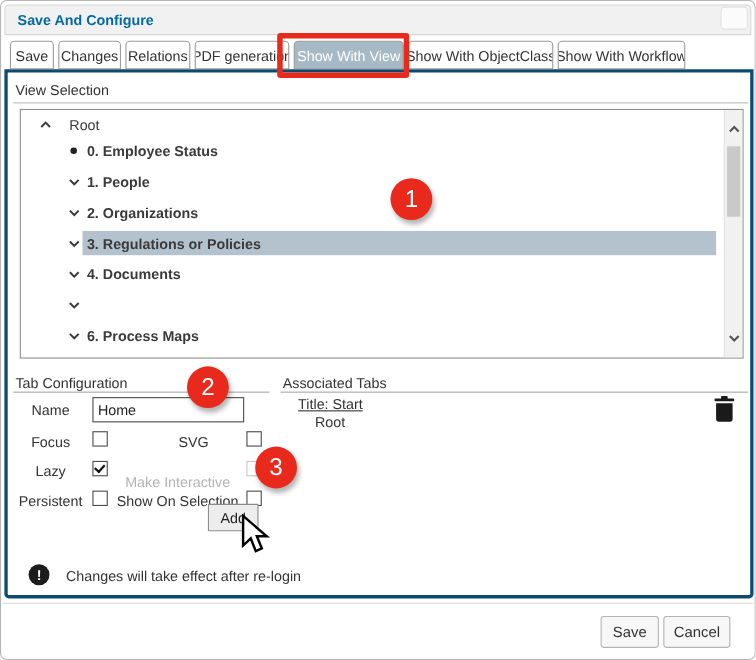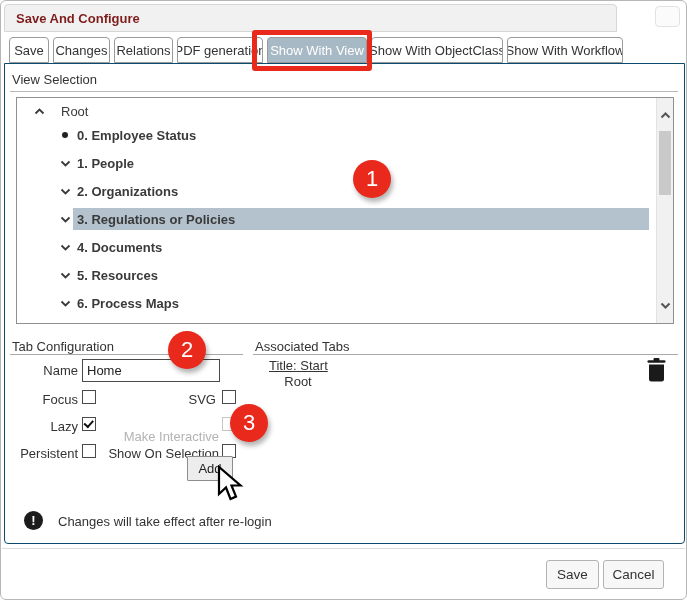--- a/index.html
+++ b/index.html
@@ -1,39 +1,39 @@
 <!DOCTYPE html>
 <html><head>
 <meta charset="utf-8">
 <style>
   * { box-sizing: border-box; }
   body { margin: 0; background: #fff; font-family: "Liberation Sans", sans-serif; }
   .dialog { position: relative; width: 687px; height: 600px; background: #fff;
             border: 1px solid #b6b6b6; border-radius: 6px; overflow: hidden; }
 
   
-  .titlebar { position: absolute; left: 3px; top: 3px; width: 613px; height: 28px;
+  .titlebar { position: absolute; left: 3px; top: 3px; width: 679px; height: 28px;
               background: #f1f1f1; border: 1px solid #d6d6d6; border-radius: 4px 4px 0 0;
               display: flex; align-items: center; padding: 12px 11px;
-              font-size: 13px; font-weight: bold; color: #7f1d1d; }
+              font-size: 13px; font-weight: bold; color: #0369a1; }
   .close-btn { position: absolute; right: 6px; top: 5px; width: 25px; height: 21px;
                background: #fbfbfb; border: 1px solid #e2e2e2; border-radius: 4px; }
 
   
   .tabstrip { position: absolute; left: 8px; top: 36px; height: 26px; display: flex; gap: 4px; z-index: 2; }
   .tab { height: 26px; border: 1px solid #9a9a9a; border-radius: 4px 4px 0 0; background: #fff;
          color: #333; font-size: 13px; display: flex; align-items: center; justify-content: center;
          white-space: nowrap; overflow: hidden; cursor: default; }
   .tab.active { background: #a7b9c4; color: #fff; }
   .tab-red-box { position: absolute; left: 251px; top: 29px; width: 120px; height: 41px;
                  border: 5px solid #e8291c; border-radius: 3px; z-index: 3; pointer-events: none; }
 
   
   .content { position: absolute; left: 3px; top: 62px; width: 681px; height: 481px;
-             background: #fff; border: 1px solid #0c4a6e; border-radius: 0 0 4px 4px; z-index: 1; }
+             background: #fff; border: 3px solid #0c4a6e; border-radius: 0 0 4px 4px; z-index: 1; }
   .section-label { position: absolute; font-size: 13px; color: #333; }
   .section-line { position: absolute; height: 0; border-top: 1px solid #a9a9a9; }
 
   
   .tree { position: absolute; left: 11px; top: 33px; width: 658px; height: 227px;
           border: 1px solid #8f8f8f; background: #fff; padding-top: 3px; overflow: hidden; }
   .tree-row { display: flex; align-items: center; height: 28px; font-size: 13px; color: #3a3a3a; cursor: default; }
   .tree-row.first { height: 20px; }
   .tree-icon { width: 16px; display: flex; align-items: center; justify-content: center; flex: 0 0 16px; }
   .indent-root .tree-icon { margin-left: 14px; }
@@ -52,21 +52,21 @@
   .vscroll .arrow.up { top: 13px; }
   .vscroll .arrow.down { bottom: 13px; }
   .vscroll .thumb { position: absolute; left: 2px; top: 33px; width: 12px; height: 64px; background: #c9c9c9; }
 
   
   .badge { position: absolute; width: 38px; height: 38px; border-radius: 50%; background: #e8291c;
            color: #fff; font-size: 22px; display: flex; align-items: center; justify-content: center;
            box-shadow: 2px 4px 5px rgba(0,0,0,0.3); z-index: 5; }
 
   
-  .fld-label { position: absolute; font-size: 13px; color: #333; text-align: right; }
+  .fld-label { position: absolute; font-size: 13px; color: #333; text-align: center; }
   .fld-label.disabled { color: #b3b3b3; }
   .name-input { position: absolute; left: 77px; top: 295px; width: 138px; height: 23px;
                 border: 1px solid #4a4a4a; font-size: 13px; font-family: "Liberation Sans", sans-serif;
                 color: #222; padding: 0 4px; background: #fff; }
   .cb { appearance: none; -webkit-appearance: none; position: absolute; width: 14px; height: 14px;
         border: 1.5px solid #4a4a4a; background: #fff; margin: 0; }
   .cb:checked::after { content: ""; position: absolute; left: 1px; top: 1.5px; width: 7px; height: 3.5px;
         border-left: 2px solid #111; border-bottom: 2px solid #111; transform: rotate(-48deg); }
   .cb:disabled { border-color: #c6c6c6; }
   .add-btn { position: absolute; left: 182px; top: 392px; width: 46px; height: 25px;
@@ -179,23 +179,20 @@
         <span class="tree-labelwrap">
             <span>4. Documents</span>
           </span>
       </div>
       <div class="tree-row indent-child">
         <span class="tree-icon">
           <svg width="11" height="9" viewBox="0 0 11 9">
               <polyline points="1.5,2.5 5.5,6.5 9.5,2.5" fill="none" stroke="#3a3a3a" stroke-width="1.8"></polyline>
             </svg>
         </span>
-        <span class="tree-labelwrap">
-            <span>5. Resources</span>
-          </span>
       </div>
       <div class="tree-row indent-child">
         <span class="tree-icon">
           <svg width="11" height="9" viewBox="0 0 11 9">
               <polyline points="1.5,2.5 5.5,6.5 9.5,2.5" fill="none" stroke="#3a3a3a" stroke-width="1.8"></polyline>
             </svg>
         </span>
         <span class="tree-labelwrap">
             <span>6. Process Maps</span>
           </span>

